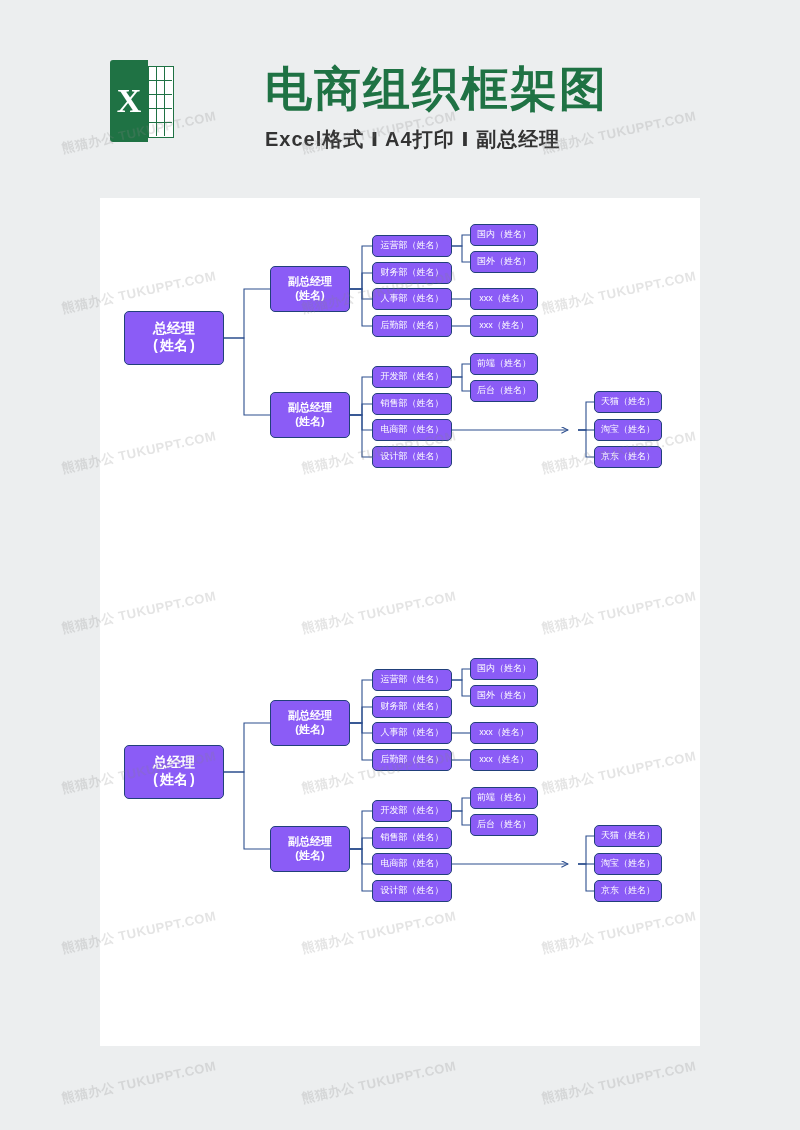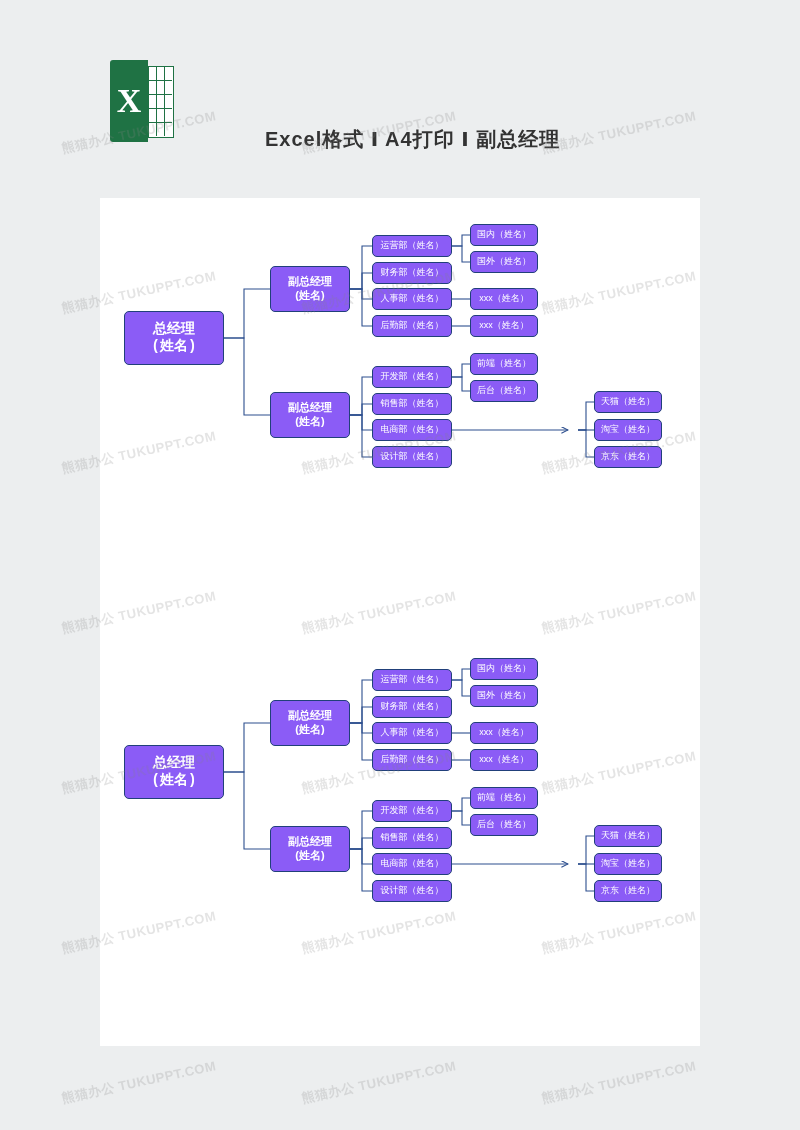--- a/index.html
+++ b/index.html
@@ -97,20 +97,21 @@
     <div class="lg-left"></div>
     <div class="lg-right"></div>
     <div class="grid-row" style="top:20px"></div>
     <div class="grid-row" style="top:34px"></div>
     <div class="grid-row" style="top:48px"></div>
     <div class="grid-row" style="top:62px"></div>
     <div class="grid-col" style="left:46px"></div>
     <div class="grid-col" style="left:54px"></div>
     <div class="lg-x">X</div>
   </div>
+  <div class="title">电商组织框架图</div>
   <div class="subtitle">Excel格式 Ⅰ A4打印 Ⅰ 副总经理</div>
 </div>
 
 <div class="sheet">
 
   <svg class="links" width="600" height="848">
     <g fill="none" stroke="#2d4f8e" stroke-width="1.1">
 
       <path d="M124 140 L144 140 L144 91 L170 91"></path>
       <path d="M124 140 L144 140 L144 217 L170 217"></path>

